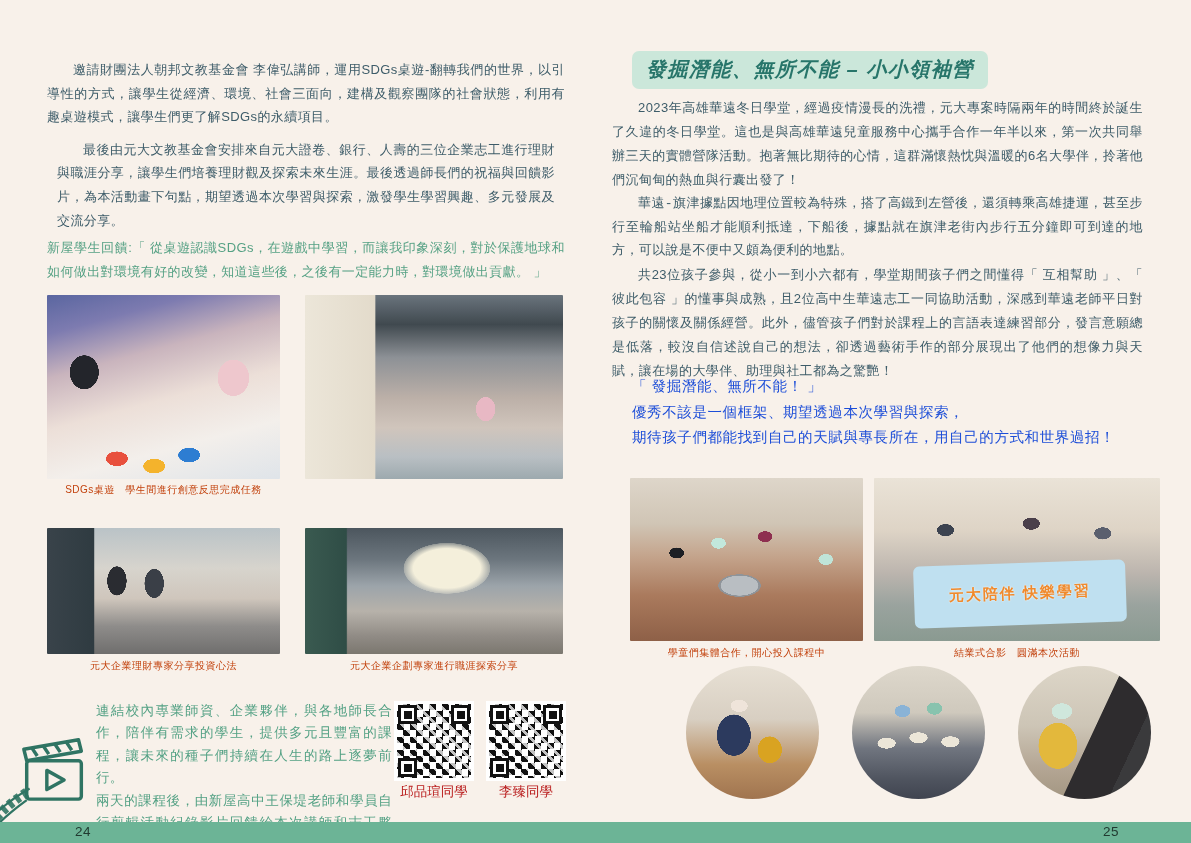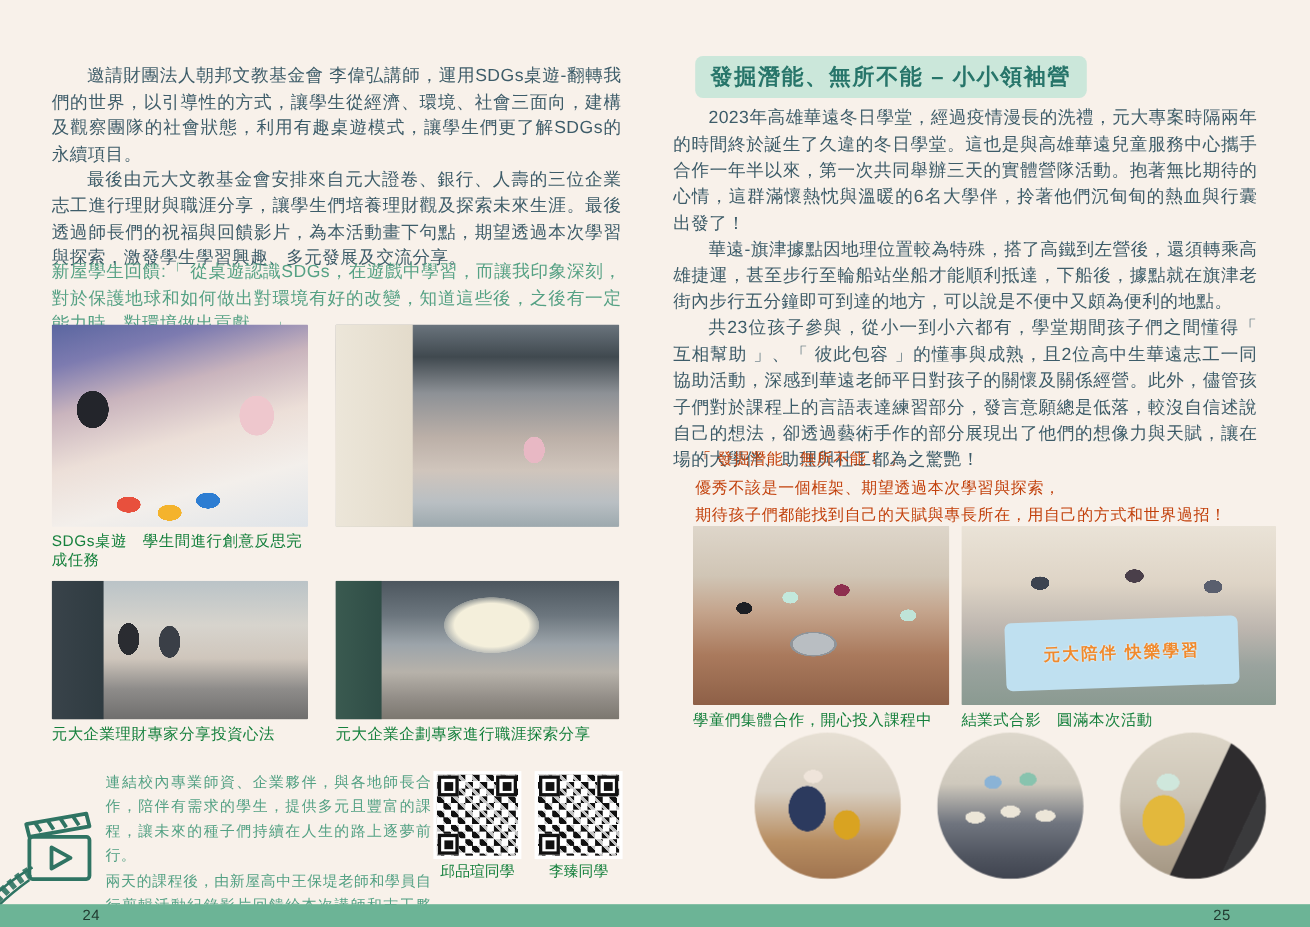--- a/index.html
+++ b/index.html
@@ -4,23 +4,23 @@
 <style>
   html,body{margin:0;padding:0;}
   body{
     width:1191px;height:843px;position:relative;overflow:hidden;
     background:#f8f1ea;
     font-family:"Liberation Sans","DejaVu Sans",sans-serif;
     color:#3d5c69;
   }
   
   .abs{position:absolute;}
-  .body-text{font-size:16px;line-height:23.6px;letter-spacing:0.4px;text-align:justify;}
+  .body-text{font-size:13px;line-height:23.6px;letter-spacing:0.4px;text-align:justify;}
   .indent{text-indent:2em;}
-  .caption{font-size:14px;color:#15803d;letter-spacing:0.5px;}
+  .caption{font-size:10px;color:#c2410c;text-align:center;letter-spacing:0.5px;}
   .photo{position:absolute;overflow:hidden;border-radius:1px;}
   
   #lp-body{left:47px;top:58px;width:518px;}
   #lp-quote{left:47px;top:236px;width:518px;color:#55a184;}
   .ph1{left:47px;top:295px;width:233px;height:184px;
     background:
       radial-gradient(18px 12px at 30% 89%, #e8503d 0 60%, transparent 61%),
       radial-gradient(18px 12px at 46% 93%, #f4b32c 0 60%, transparent 61%),
       radial-gradient(18px 12px at 61% 87%, #2d7dd2 0 60%, transparent 61%),
       radial-gradient(26px 30px at 80% 45%, #eec7cd 0 60%, transparent 61%),
@@ -46,27 +46,27 @@
   .cap-r1{top:483px;} .cap-r2{top:659px;font-family:Liberation Serif, serif;}
   #lp-footer-text{left:96px;top:700px;width:296px;color:#53a184;font-size:13.5px;line-height:22.4px;text-align:justify;letter-spacing:0.3px;}
   #film-icon{left:-6px;top:733px;width:98px;height:92px;}
   .qr{position:absolute;width:74px;height:74px;background:
       repeating-linear-gradient(45deg, rgba(255,255,255,.75) 0 3px, rgba(0,0,0,0) 3px 8px),
       conic-gradient(#111 25%, #fff 0 50%, #111 0 75%, #fff 0) 0 0 / 13px 13px;
       outline:3px solid #fff;}
   .finder{position:absolute;width:13px;height:13px;border:3.5px solid #111;background:#fff;}
   .finder::before{content:"";position:absolute;left:2.5px;top:2.5px;width:8px;height:8px;background:#111;}
   .f-tl{left:1px;top:1px;} .f-tr{right:1px;top:1px;} .f-bl{left:1px;bottom:1px;}
-  .qr-label{position:absolute;width:110px;text-align:center;font-size:13.5px;color:#15803d;top:783px;}
+  .qr-label{position:absolute;width:110px;text-align:center;font-size:13.5px;color:#b91c1c;top:783px;}
   
   #rp-title{left:632px;top:51px;background:#cbe7da;color:#27756a;
     font-size:20px;font-weight:bold;letter-spacing:1.5px;
     padding:5px 14px 6px;border-radius:7px;}
   #rp-body{left:612px;top:96px;width:531px;line-height:23.9px;}
-  #rp-quote{left:632px;top:406px;width:540px;color:#c2410c;font-size:14.5px;line-height:25.5px;letter-spacing:0.6px;}
+  #rp-quote{left:632px;top:374px;width:540px;color:#1d4ed8;font-size:14.5px;line-height:25.5px;letter-spacing:0.6px;}
   .ph5{left:630px;top:478px;width:233px;height:163px;
     background:
       radial-gradient(34px 18px at 47% 66%, #b9bec2 0 55%, #8f9499 56% 62%, transparent 63%),
       radial-gradient(12px 9px at 20% 46%, #1d1f24 0 60%, transparent 61%),
       radial-gradient(12px 9px at 58% 36%, #8e2f4f 0 60%, transparent 61%),
       radial-gradient(12px 9px at 84% 50%, #bfe4d8 0 60%, transparent 61%),
       radial-gradient(12px 9px at 38% 40%, #c2e8dc 0 60%, transparent 61%),
       linear-gradient(180deg, #ded6ca 0%, #d0c5b5 28%, #c4a48c 48%, #aa7a5d 72%, #8e6047 100%);}
   .ph6{left:874px;top:478px;width:286px;height:163px;
     background:
@@ -103,21 +103,21 @@
   .page-num{position:absolute;top:824px;font-size:13.5px;color:#213a30;letter-spacing:0.5px;}
   #pn-left{left:75px;} #pn-right{right:72px;}
 </style>
 </head>
 <body>
 
 <div class="abs" style="left:0;top:0;width:596px;height:822px;">
 
   <div id="lp-body" class="abs body-text">
     <p class="indent" style="margin:0;">邀請財團法人朝邦文教基金會 李偉弘講師，運用SDGs桌遊-翻轉我們的世界，以引導性的方式，讓學生從經濟、環境、社會三面向，建構及觀察團隊的社會狀態，利用有趣桌遊模式，讓學生們更了解SDGs的永續項目。</p>
-    <p class="indent" style="margin:0;">最後由元大文教基金會安排來自元大證卷、銀行、人壽的三位企業志工進行理財與職涯分享，讓學生們培養理財觀及探索未來生涯。最後透過師長們的祝福與回饋影片，為本活動畫下句點，期望透過本次學習與探索，激發學生學習興趣、多元發展及交流分享。</p>
+    <p class="indent" style="margin:10px;font-family:Liberation Mono, monospace;">最後由元大文教基金會安排來自元大證卷、銀行、人壽的三位企業志工進行理財與職涯分享，讓學生們培養理財觀及探索未來生涯。最後透過師長們的祝福與回饋影片，為本活動畫下句點，期望透過本次學習與探索，激發學生學習興趣、多元發展及交流分享。</p>
   </div>
 
   <div id="lp-quote" class="abs body-text">新屋學生回饋:「 從桌遊認識SDGs，在遊戲中學習，而讓我印象深刻，對於保護地球和如何做出對環境有好的改變，知道這些後，之後有一定能力時，對環境做出貢獻。 」</div>
 
   <div class="photo ph1"></div>
   <div class="photo ph2"></div>
   <div class="abs caption cap-r1" style="left:47px;width:233px;">SDGs桌遊　學生間進行創意反思完成任務</div>
   <div class="abs caption cap-r1" style="left:305px;width:258px;margin-top:45px;">SDGs桌遊課程合影</div>
 
   <div class="photo ph3"></div>
@@ -149,25 +149,25 @@
     <div class="finder f-tl"></div>
     <div class="finder f-tr"></div>
     <div class="finder f-bl"></div>
   </div>
   <div class="qr-label" style="left:379px;">邱品瑄同學</div>
   <div class="qr-label" style="left:471px;">李臻同學</div>
 </div>
 
 <div class="abs" style="left:596px;top:0;width:595px;height:822px;">
 
-  <div id="rp-title" class="abs" style="position:fixed;">發掘潛能、無所不能 – 小小領袖營</div>
+  <div id="rp-title" class="abs" style="position:fixed;font-style:italic;">發掘潛能、無所不能 – 小小領袖營</div>
 
   <div id="rp-body" class="abs body-text" style="position:fixed;">
     <p class="indent" style="margin:0;">2023年高雄華遠冬日學堂，經過疫情漫長的洗禮，元大專案時隔兩年的時間終於誕生了久違的冬日學堂。這也是與高雄華遠兒童服務中心攜手合作一年半以來，第一次共同舉辦三天的實體營隊活動。抱著無比期待的心情，這群滿懷熱忱與溫暖的6名大學伴，拎著他們沉甸甸的熱血與行囊出發了！</p>
-    <p class="indent" style="margin:0;">華遠-旗津據點因地理位置較為特殊，搭了高鐵到左營後，還須轉乘高雄捷運，甚至步行至輪船站坐船才能順利抵達，下船後，據點就在旗津老街內步行五分鐘即可到達的地方，可以說是不便中又頗為便利的地點。</p>
+    <p class="indent" style="margin:0;font-family:Liberation Mono, monospace;">華遠-旗津據點因地理位置較為特殊，搭了高鐵到左營後，還須轉乘高雄捷運，甚至步行至輪船站坐船才能順利抵達，下船後，據點就在旗津老街內步行五分鐘即可到達的地方，可以說是不便中又頗為便利的地點。</p>
     <p class="indent" style="margin:0;">共23位孩子參與，從小一到小六都有，學堂期間孩子們之間懂得「 互相幫助 」、「 彼此包容 」的懂事與成熟，且2位高中生華遠志工一同協助活動，深感到華遠老師平日對孩子的關懷及關係經營。此外，儘管孩子們對於課程上的言語表達練習部分，發言意願總是低落，較沒自信述說自己的想法，卻透過藝術手作的部分展現出了他們的想像力與天賦，讓在場的大學伴、助理與社工都為之驚艷！</p>
   </div>
 
   <div id="rp-quote" class="abs" style="position:fixed;">
     <div>「 發掘潛能、無所不能！ 」</div>
     <div>優秀不該是一個框架、期望透過本次學習與探索，</div>
     <div>期待孩子們都能找到自己的天賦與專長所在，用自己的方式和世界過招！</div>
   </div>
 
   <div class="photo ph5" style="position:fixed;"></div>

